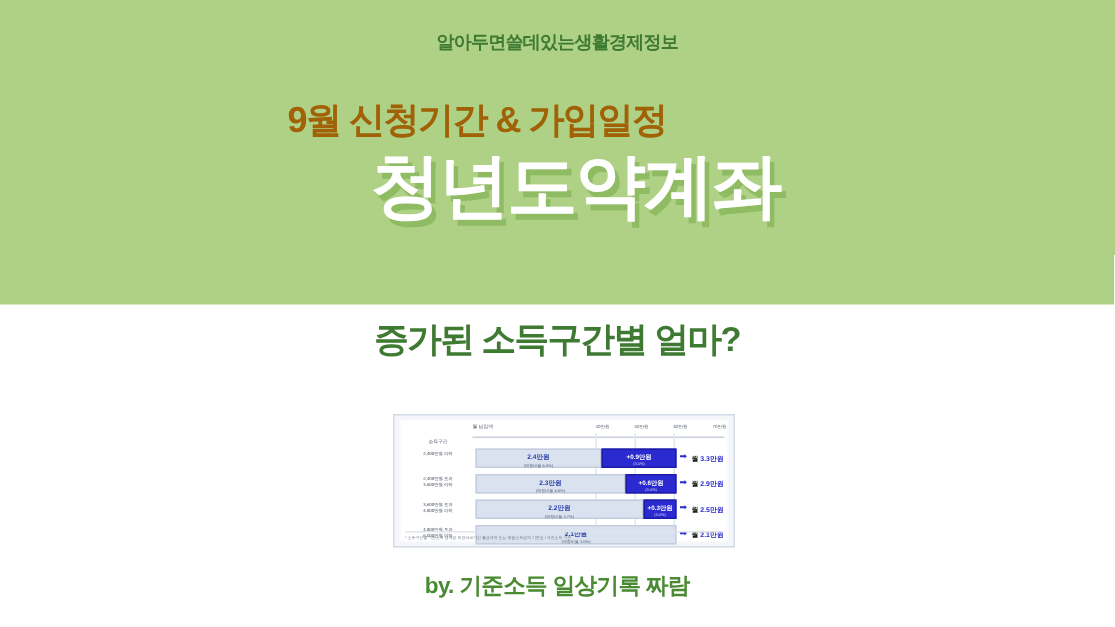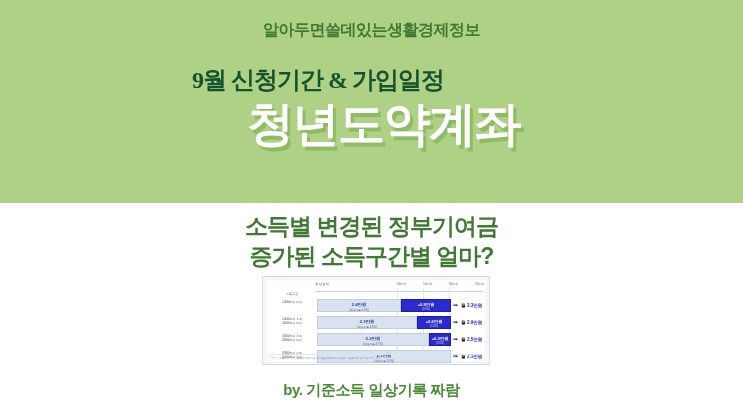--- a/index.html
+++ b/index.html
@@ -15,35 +15,34 @@
   
   .green-band{
     position:absolute;left:0;top:0;width:743px;height:203px;
     background:#aed185;
   }
 
   
   .eyebrow{
     position:absolute;left:0;top:20px;width:743px;
     text-align:center;
-    font-size:16px;font-weight:bold;
+    font-size:12px;font-weight:bold;
     color:#3f7a33;
     letter-spacing:-0.5px;
     white-space:nowrap;
   }
 
   
   .kicker{
     position:absolute;left:0;top:64px;width:636px;
     text-align:center;
     font-size:24px;font-weight:bold;
-    color:#14532d;
+    color:#a16207;
     letter-spacing:-1px;
     white-space:nowrap;
-    font-family:Liberation Serif, serif;
   }
 
   
   .headline{
     position:absolute;left:0;top:100px;width:743px;
     text-align:center;
     color:#ffffff;
     font-size:47px;font-weight:bold;
     line-height:47px;
     letter-spacing:-1.5px;
@@ -164,21 +163,20 @@
 
   <div class="eyebrow">알아두면쓸데있는생활경제정보</div>
 
   <div class="kicker">9월 신청기간 &amp; 가입일정</div>
 
   <div class="headline">
     <span class="l1">청년도약계좌</span>
   </div>
 
   <div class="subtitle">
-    <span class="s1">소득별 변경된 정부기여금</span>
     <span class="s2">증가된 소득구간별 얼마?</span>
   </div>
 
   <div class="table-shot">
     <div class="ts-inner">
 
       <div class="ts-axis">
         <span class="ts-axis-label">월 납입액</span>
         <span class="ts-tick" style="left:82px;">40만원</span>
         <span class="ts-tick" style="left:108px;">50만원</span>

